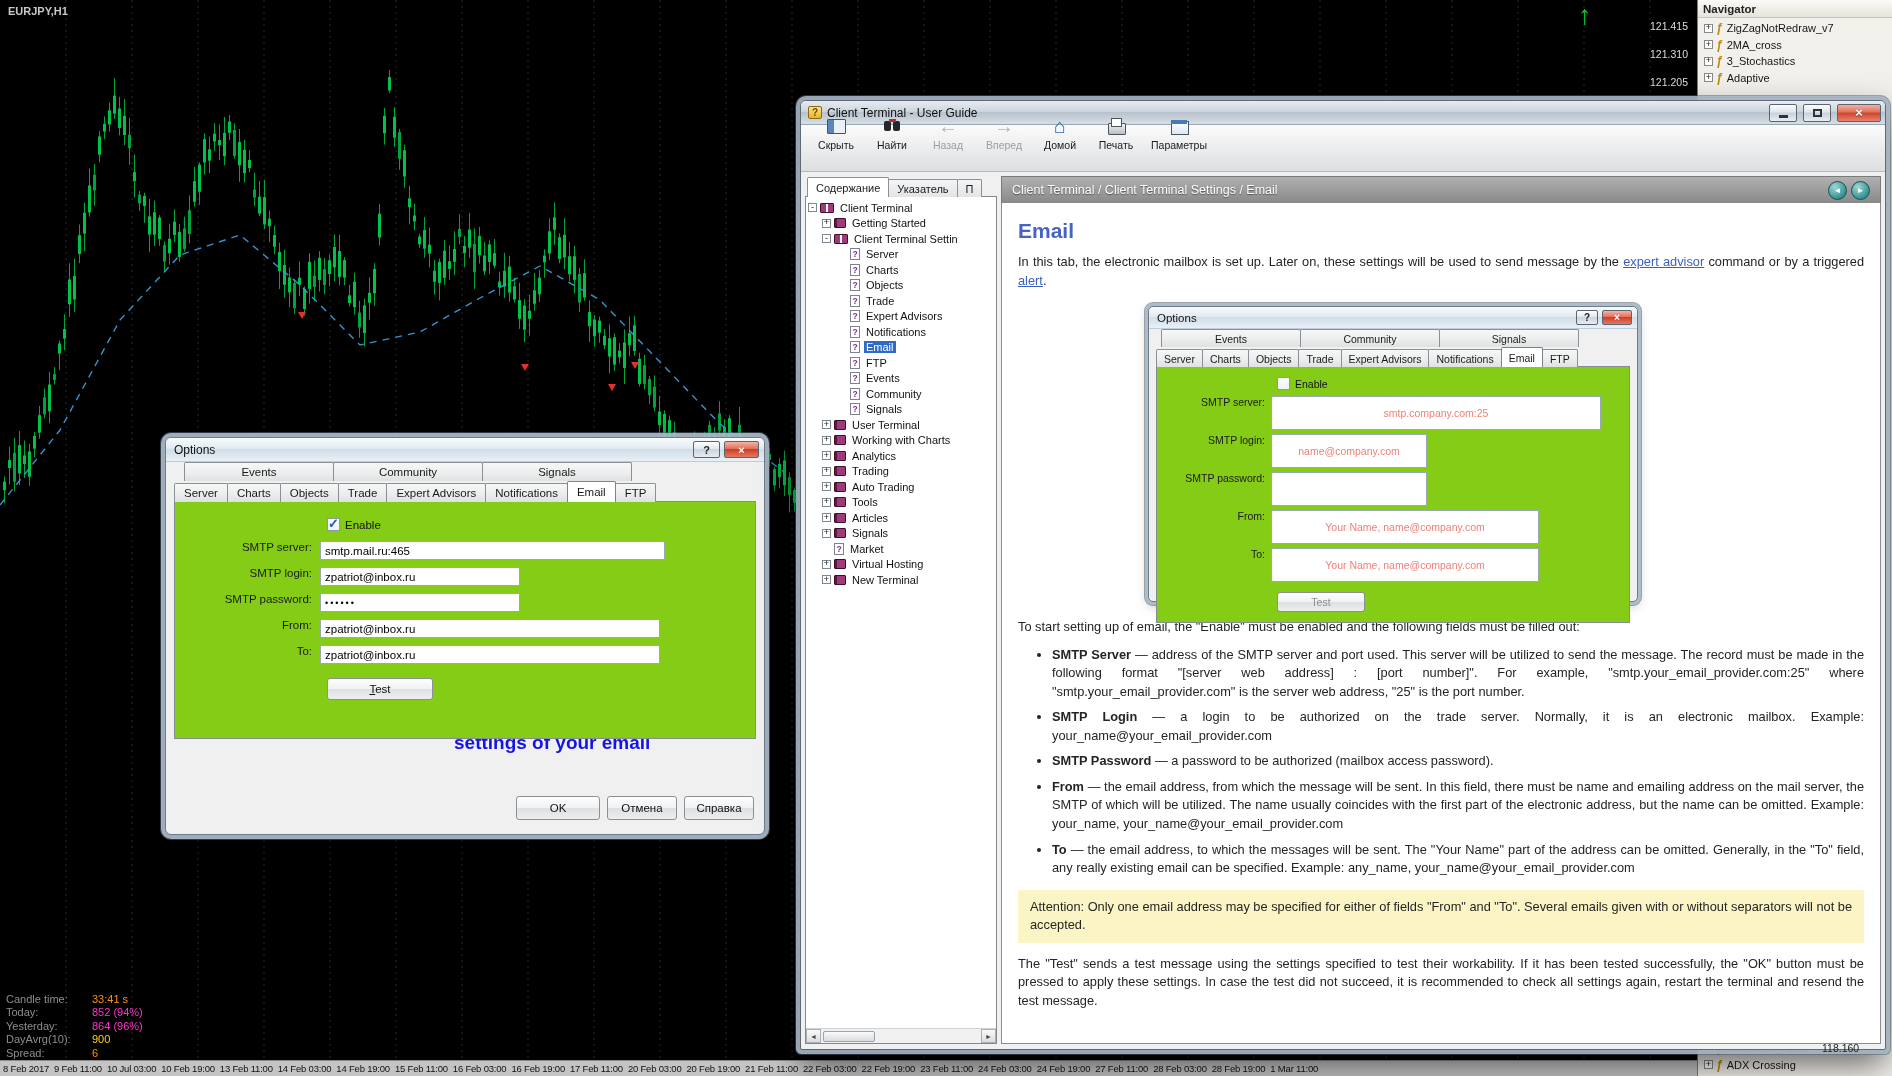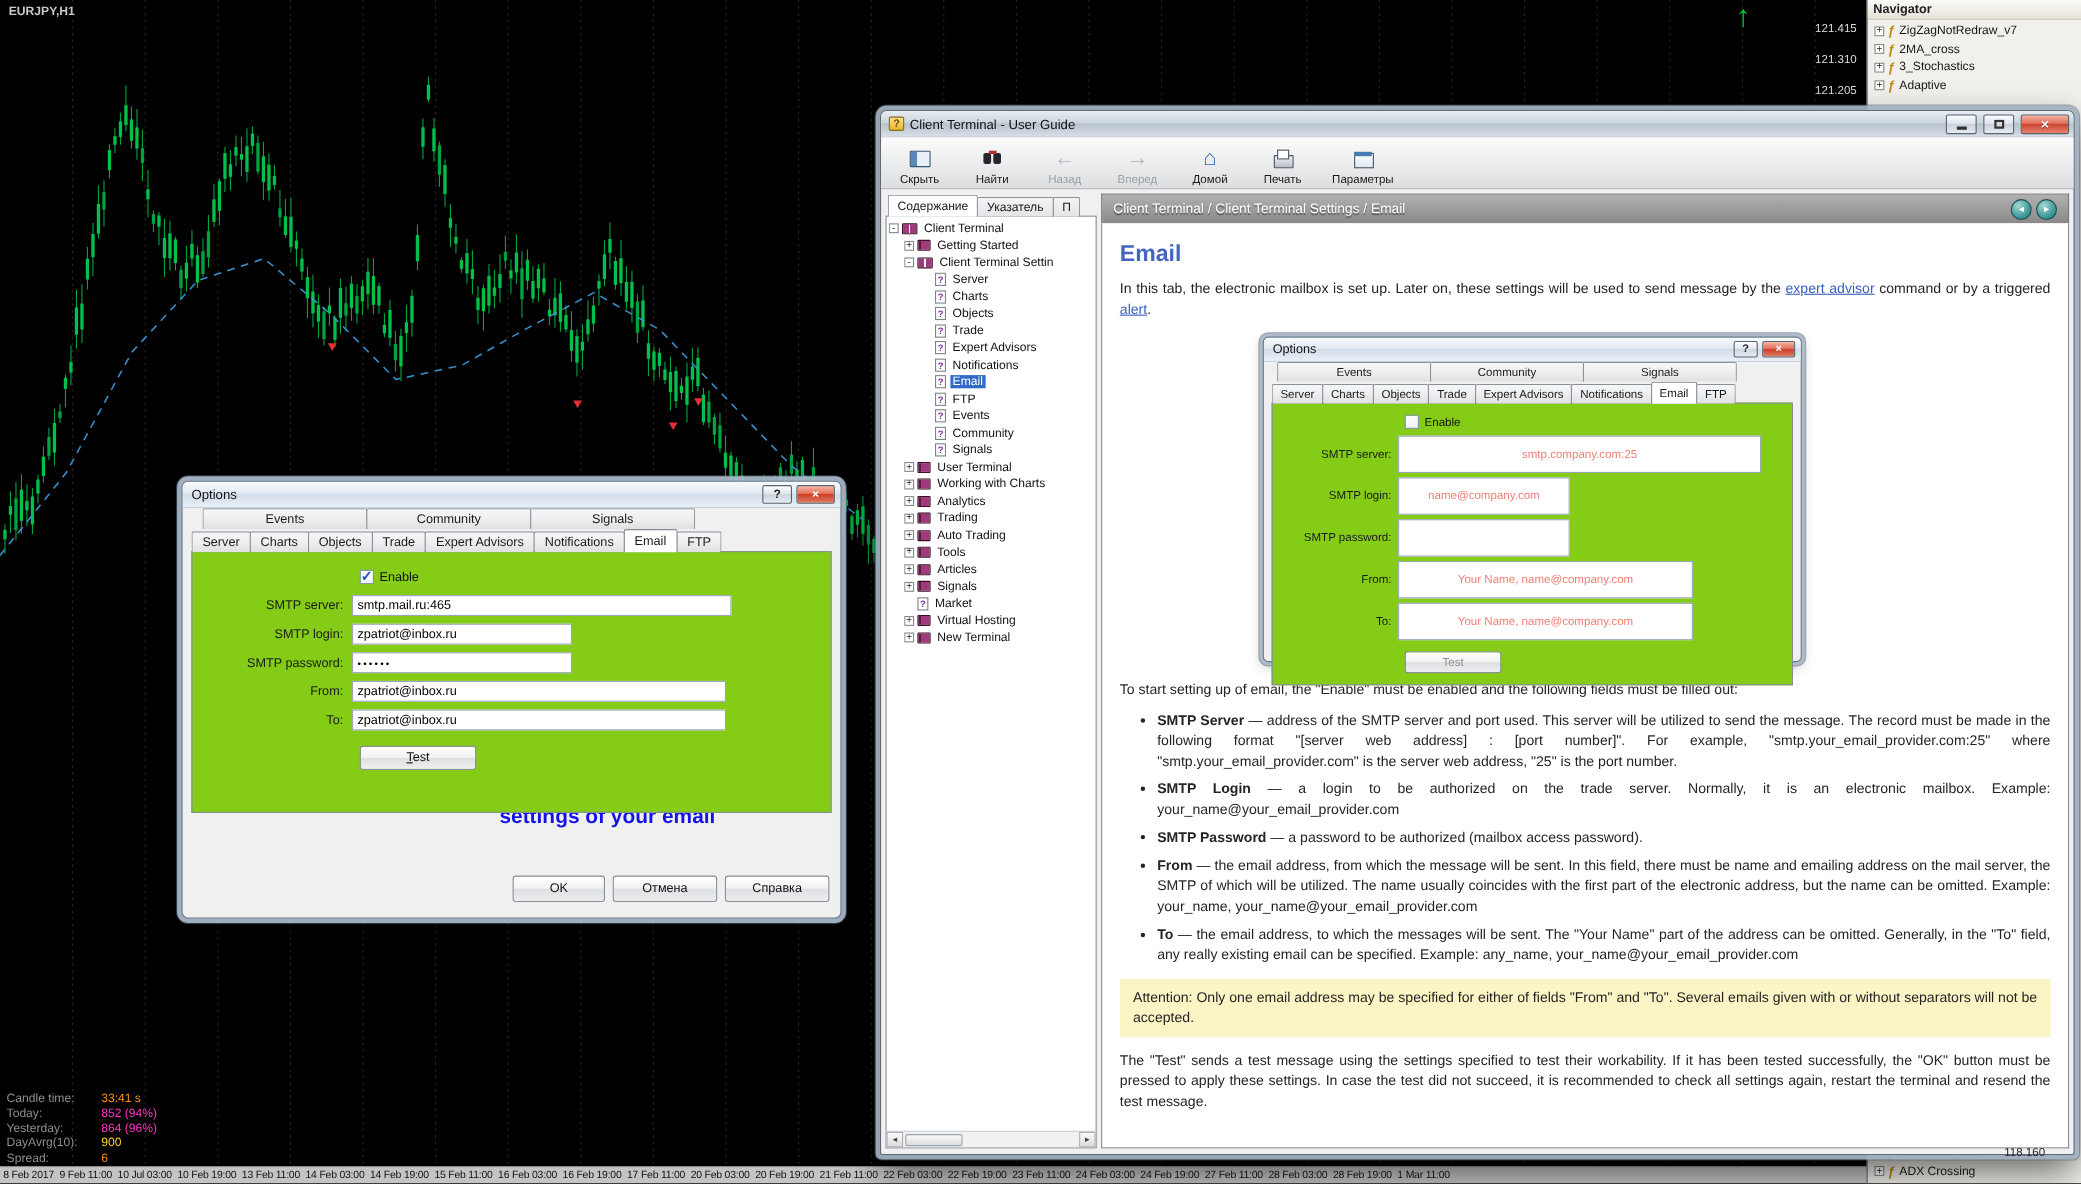--- a/index.html
+++ b/index.html
@@ -44,34 +44,34 @@
   .trow.r2{padding-left:8px}
   .tab{height:19px;line-height:19px;padding:0 9px;font-size:11.5px;color:#1a1a1a;white-space:nowrap;
        background:linear-gradient(#f6f7f8,#eceded 55%,#dfe0e2);border:1px solid #8b9097;border-bottom:none;border-radius:2px 2px 0 0}
   .tab~.tab{margin-left:-1px}
   .tab[data-act="1"]{background:#fff;height:21px;line-height:21px;position:relative;z-index:4;border-color:#7d838b}
   .trow1 .tab{width:150px;padding:0;text-align:center}
   .page{margin:0 8px;margin-top:-1px;border:1px solid #858c94;background:#84cc16;position:relative;z-index:2;padding:12px 0 14px;min-height:238px}
   .cbrow{display:flex;align-items:center;margin:4px 0 10px 152px;gap:5px;font-size:11.5px;color:#111}
   .cb{width:13px;height:13px;border:1px solid #8a98a8;background:linear-gradient(#fcfdfe,#eef3f8);position:relative;flex:none}
   .cb.on::before{content:"✓";position:absolute;left:0;top:-3px;font-size:13px;font-weight:bold;color:#2456b8}
-  .frow{display:flex;align-items:center;margin:7px 0}
+  .frow{display:flex;margin:7px 0}
   .flabel{width:145px;text-align:right;padding-right:8px;font-size:11.5px;color:#1a1a1a;flex:none}
   .tin{height:19px;border:1px solid #9aa7b5;background:#fff;display:flex;align-items:center;padding:0 4px}
   .val{font-size:11.5px;color:#000;white-space:nowrap}
   .pw{font-size:9px;letter-spacing:2px}
   .w345{width:345px}.w200{width:200px}.w340{width:340px}
   .wbtn{background:linear-gradient(#fefefe,#f1f2f3 48%,#dddfe2 50%,#eceef0);border:1px solid #8b9097;border-radius:3px;
        font-size:11.5px;color:#111;display:flex;align-items:center;justify-content:center}
   .testrow{margin:14px 0 0 152px}
   .testbtn{width:106px;height:22px}
   .tl{display:block;text-align:center;width:100%}
   .testbtn .tl::first-letter{text-decoration:underline}
   .dlg-btns{position:absolute;right:10px;bottom:14px;display:flex;gap:7px}
-  .b84{width:84px;height:24px}.b74{width:95px;height:24px}
+  .b84{width:84px;height:24px}.b74{width:70px;height:24px}
   .annot{position:absolute;left:288px;top:262px;font-size:19px;font-weight:bold;color:#1414e8;line-height:1.5}
 
   #mtdlg{position:absolute;left:165px;top:437px;width:600px;height:398px;z-index:10}
 
   
   .mini{width:490px;height:296px;margin:16px 0 16px 130px;position:relative;border-radius:5px;
        box-shadow:0 0 0 3px rgba(176,190,204,.92),0 0 0 4px rgba(96,108,120,.6),0 4px 12px rgba(0,0,0,.25)}
   .mini .dlg-title{height:22px;font-size:11.5px}
   .mini .dcap{width:22px;height:15px;font-size:10px}
   .mini .dcap.red{width:30px}
@@ -106,21 +106,21 @@
        color:#6a4a00;font-size:10px;font-weight:bold;display:flex;align-items:center;justify-content:center;flex:none}
   .help-book-icon::before{content:"?"}
   .cap{width:28px;height:18px;border:1px solid #5a6570;border-radius:2px;margin-left:1px;display:flex;align-items:center;justify-content:center;
        background:linear-gradient(#fcfdfe,#dfe5ec 45%,#c8d0da 50%,#e8edf3)}
   .cap .g-min{width:9px;height:3px;background:#333;margin-top:8px}
   .cap .g-max{width:9px;height:8px;border:2px solid #333}
   .cap.close{width:44px;background:linear-gradient(#f4b0a0,#e0705a 45%,#cc4530 50%,#e8826e)}
   .cap.close .g-x{color:#fff;font-size:13px;font-weight:bold;line-height:1;text-shadow:0 1px 1px rgba(0,0,0,.4)}
   .cap.close .g-x::before{content:"×"}
 
-  #help-toolbar{height:47px;display:flex;align-items:flex-start;gap:12px;padding:4px 8px;
+  #help-toolbar{height:47px;display:flex;align-items:flex-end;gap:2px;padding:16px 8px;
        background:linear-gradient(#fbfbfb,#e9eaeb 60%,#dcdee0);border-bottom:1px solid #b6b9bd}
   .tb{display:flex;flex-direction:column;align-items:center;justify-content:center;height:44px;min-width:54px;padding:0 6px;border-radius:3px}
   .tb .lab{font-size:10.5px;color:#1a1a1a}
   .tb[data-dis="1"] .lab{color:#9aa0a6}
   .tbicon{width:24px;height:22px;position:relative;display:flex;align-items:center;justify-content:center;margin-bottom:1px}
   .tbicon[data-icon="hide"]::before{content:"";width:17px;height:13px;border:1px solid #35567a;border-radius:1px;
        background:linear-gradient(90deg,#5a86b8 35%,#e8f0f8 35%)}
   .tbicon[data-icon="find"]::before{content:"";width:7px;height:10px;background:#26262c;border-radius:2px;box-shadow:9px 0 0 #26262c;position:absolute;left:4px;top:5px}
   .tbicon[data-icon="find"]::after{content:"";width:7px;height:3px;background:#b03030;position:absolute;left:9px;top:3px}
   .tbicon[data-icon="back"]::before{content:"←";font-size:20px;font-weight:bold;color:#aeb6be}

